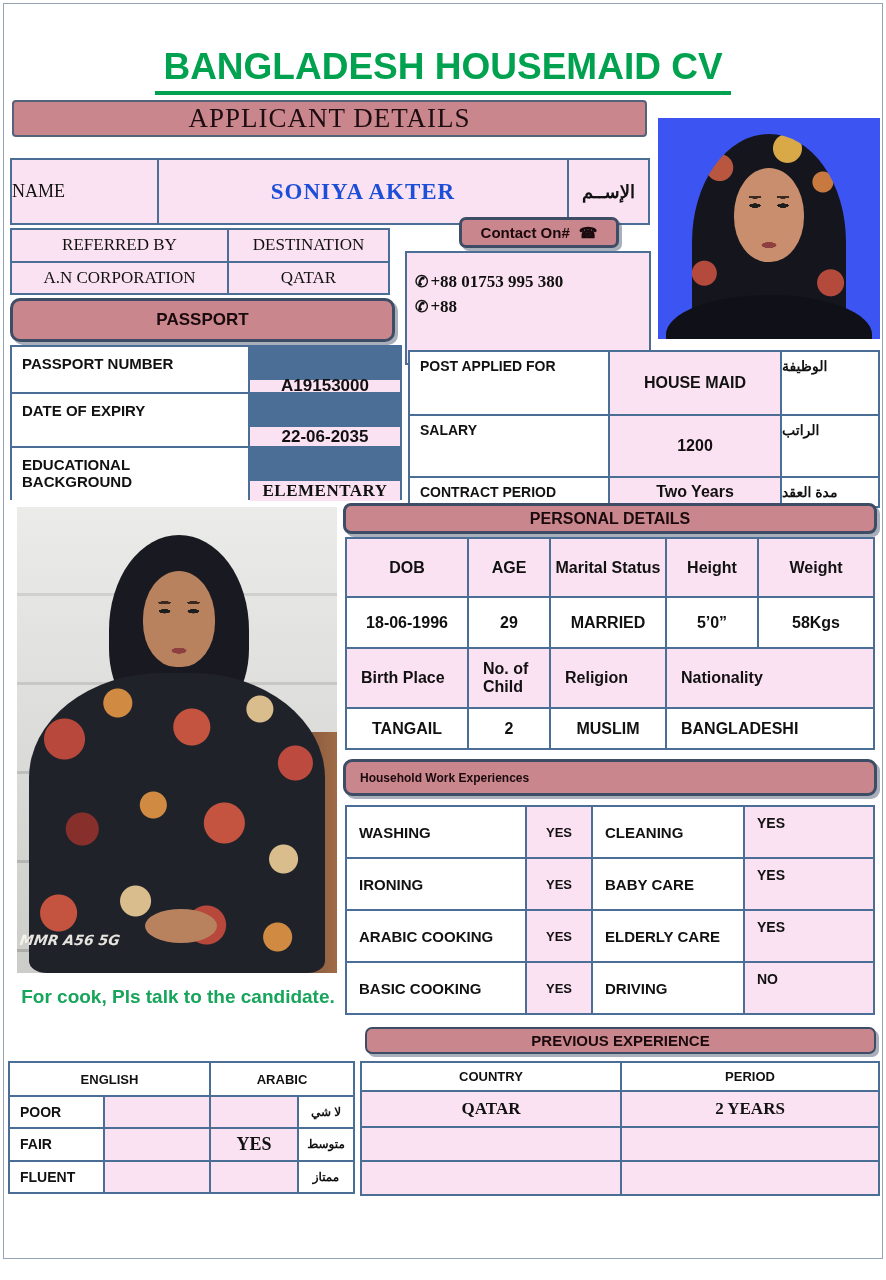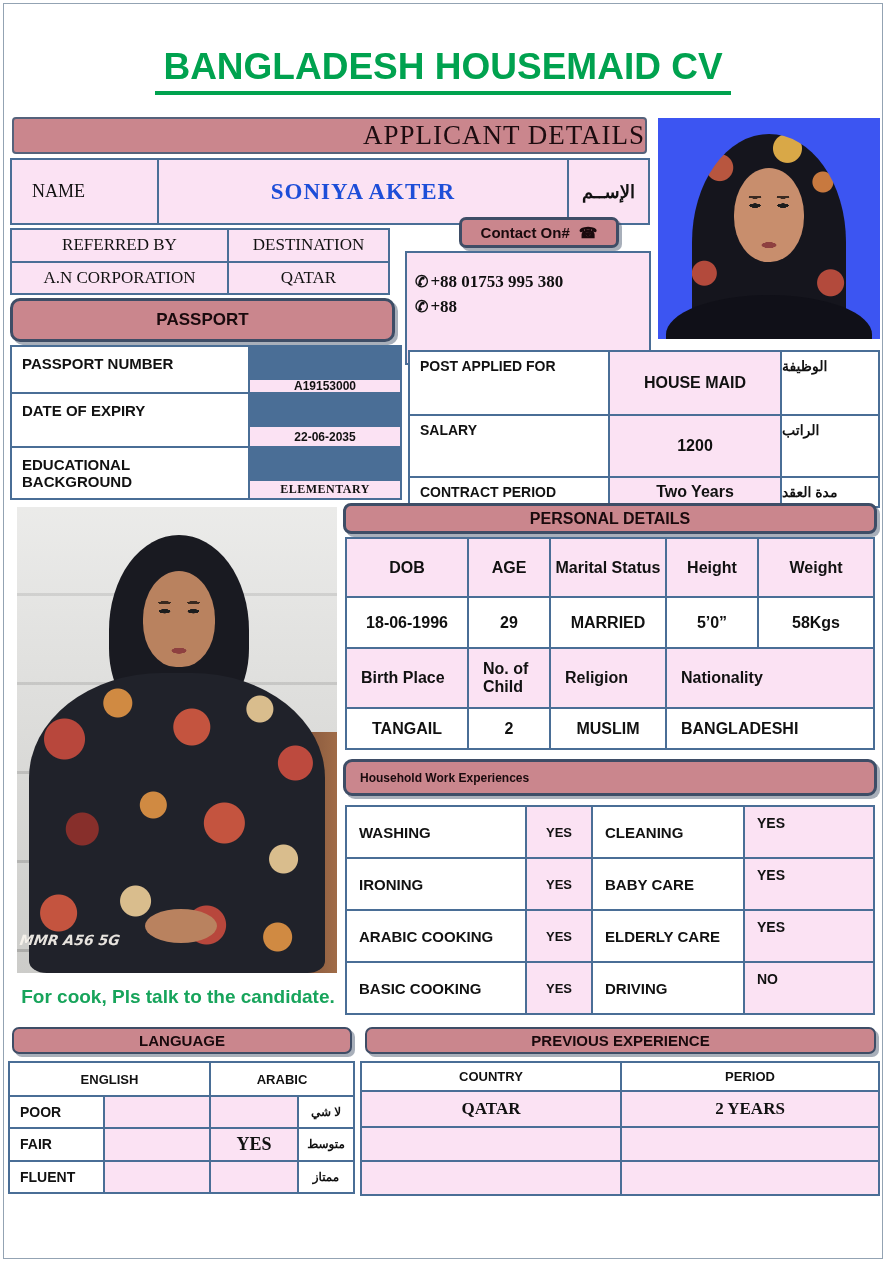--- a/index.html
+++ b/index.html
@@ -17,46 +17,46 @@
   .bar{background:#ca868d;border:3px solid #3e4d66;border-radius:9px;
        box-shadow:3px 3px 0 rgba(62,77,102,.45);display:flex;align-items:center;
        justify-content:center;font-weight:700;color:#1a0a0d;box-sizing:border-box;}
 
   
   .grid{display:grid;background:#4a6e96;gap:2px;padding:2px;box-sizing:border-box;}
   .c{display:flex;align-items:center;box-sizing:border-box;background:#fff;}
   .pink{background:#fbe2f3;}
 
   
-  #applicantBar{left:12px;top:117px;width:635px;height:37px;background:#ca868d;
+  #applicantBar{left:12px;top:100px;width:635px;height:37px;background:#ca868d;
       border:2px solid #55627b;border-radius:4px;display:flex;align-items:center;
-      justify-content:flex-end;font-family:"Liberation Serif",serif;font-size:27px;
+      justify-content:center;font-family:"Liberation Serif",serif;font-size:27px;
       letter-spacing:1px;color:#1d0c10;box-sizing:border-box;}
   #nameRow{left:10px;top:158px;width:640px;height:67px;grid-template-columns:145px 408px 1fr;}
   #nameRow .c{font-family:"Liberation Serif",serif;}
-  .name-label{padding-left:20px;font-size:18px;text-align:right;}
+  .name-label{font-size:18px;text-align:right;}
   .name-value{justify-content:center;font-weight:700;font-size:23px;color:#1d4ed8;letter-spacing:1px;}
   .name-arabic{justify-content:center;font-weight:700;font-size:18px;text-align:right;}
 
   #referredTable{left:10px;top:228px;width:380px;height:67px;
       grid-template-columns:215px 1fr;grid-template-rows:1fr 1fr;}
   #referredTable .c{font-family:"Liberation Serif",serif;font-size:17px;justify-content:center;}
 
   #contactBtn{left:459px;top:217px;width:160px;height:31px;border-radius:7px;
       font-size:15px;gap:9px;}
   #contactBox{left:405px;top:251px;width:246px;height:114px;background:#fbe2f3;
       border:2px solid #4a6e96;box-sizing:border-box;padding:16px 0 0 8px;}
   .phone-line{font-family:"Liberation Serif",serif;font-weight:700;font-size:17px;line-height:25px;}
   .phone-glyph{font-size:16px;margin-right:2px;}
 
   #passportBar{left:10px;top:298px;width:385px;height:44px;font-size:17px;border-radius:10px;}
   #passportTable{left:10px;top:345px;width:392px;height:155px;
       grid-template-columns:236px 1fr;grid-template-rows:45px 52px 1fr;}
   #passportTable .lbl{font-weight:700;font-size:15px;padding:8px 6px 0 10px;align-items:flex-start;}
-  #passportTable .val{justify-content:center;font-weight:700;font-size:12px;margin-top:33px;}
+  #passportTable .val{justify-content:center;font-weight:700;font-size:17px;margin-top:33px;}
   .serifval{font-family:"Liberation Serif",serif !important;letter-spacing:.5px;}
 
   #jobTable{left:408px;top:350px;width:472px;height:158px;
       grid-template-columns:198px 170px 1fr;grid-template-rows:62px 60px 1fr;}
   #jobTable .lbl{font-weight:700;font-size:14px;padding:6px 16px 0 10px;align-items:flex-start;}
   #jobTable .val{justify-content:center;font-weight:700;font-size:16px;}
   #jobTable .ar{justify-content:flex-end;align-items:flex-start;font-weight:700;
       font-size:14px;padding:6px 10px 0 0;direction:rtl;}
 
   #personalBar{left:343px;top:503px;width:534px;height:31px;font-size:16px;z-index:6;border-radius:8px;}
@@ -277,23 +277,20 @@
     <div class="pl-wood"></div>
     <div class="pl-hood"></div>
     <div class="pl-abaya"></div>
     <div class="pl-face"></div>
     <div class="pl-hands"></div>
   </div>
   <div id="watermark" class="abs">MMR A56 5G</div>
 
   <div id="note" class="abs">For cook, Pls talk to the candidate.</div>
 
-  <div id="languageBar" class="abs bar">
-    <span>LANGUAGE</span>
-  </div>
   <div id="languageTable" class="abs grid">
     <div class="c hd span2">ENGLISH</div>
     <div class="c hd span2">ARABIC</div>
 
     <div class="c lvl">POOR</div>
     <div class="c pink"></div>
     <div class="c pink yes"></div>
     <div class="c arl">لا شي</div>
 
     <div class="c lvl">FAIR</div>

